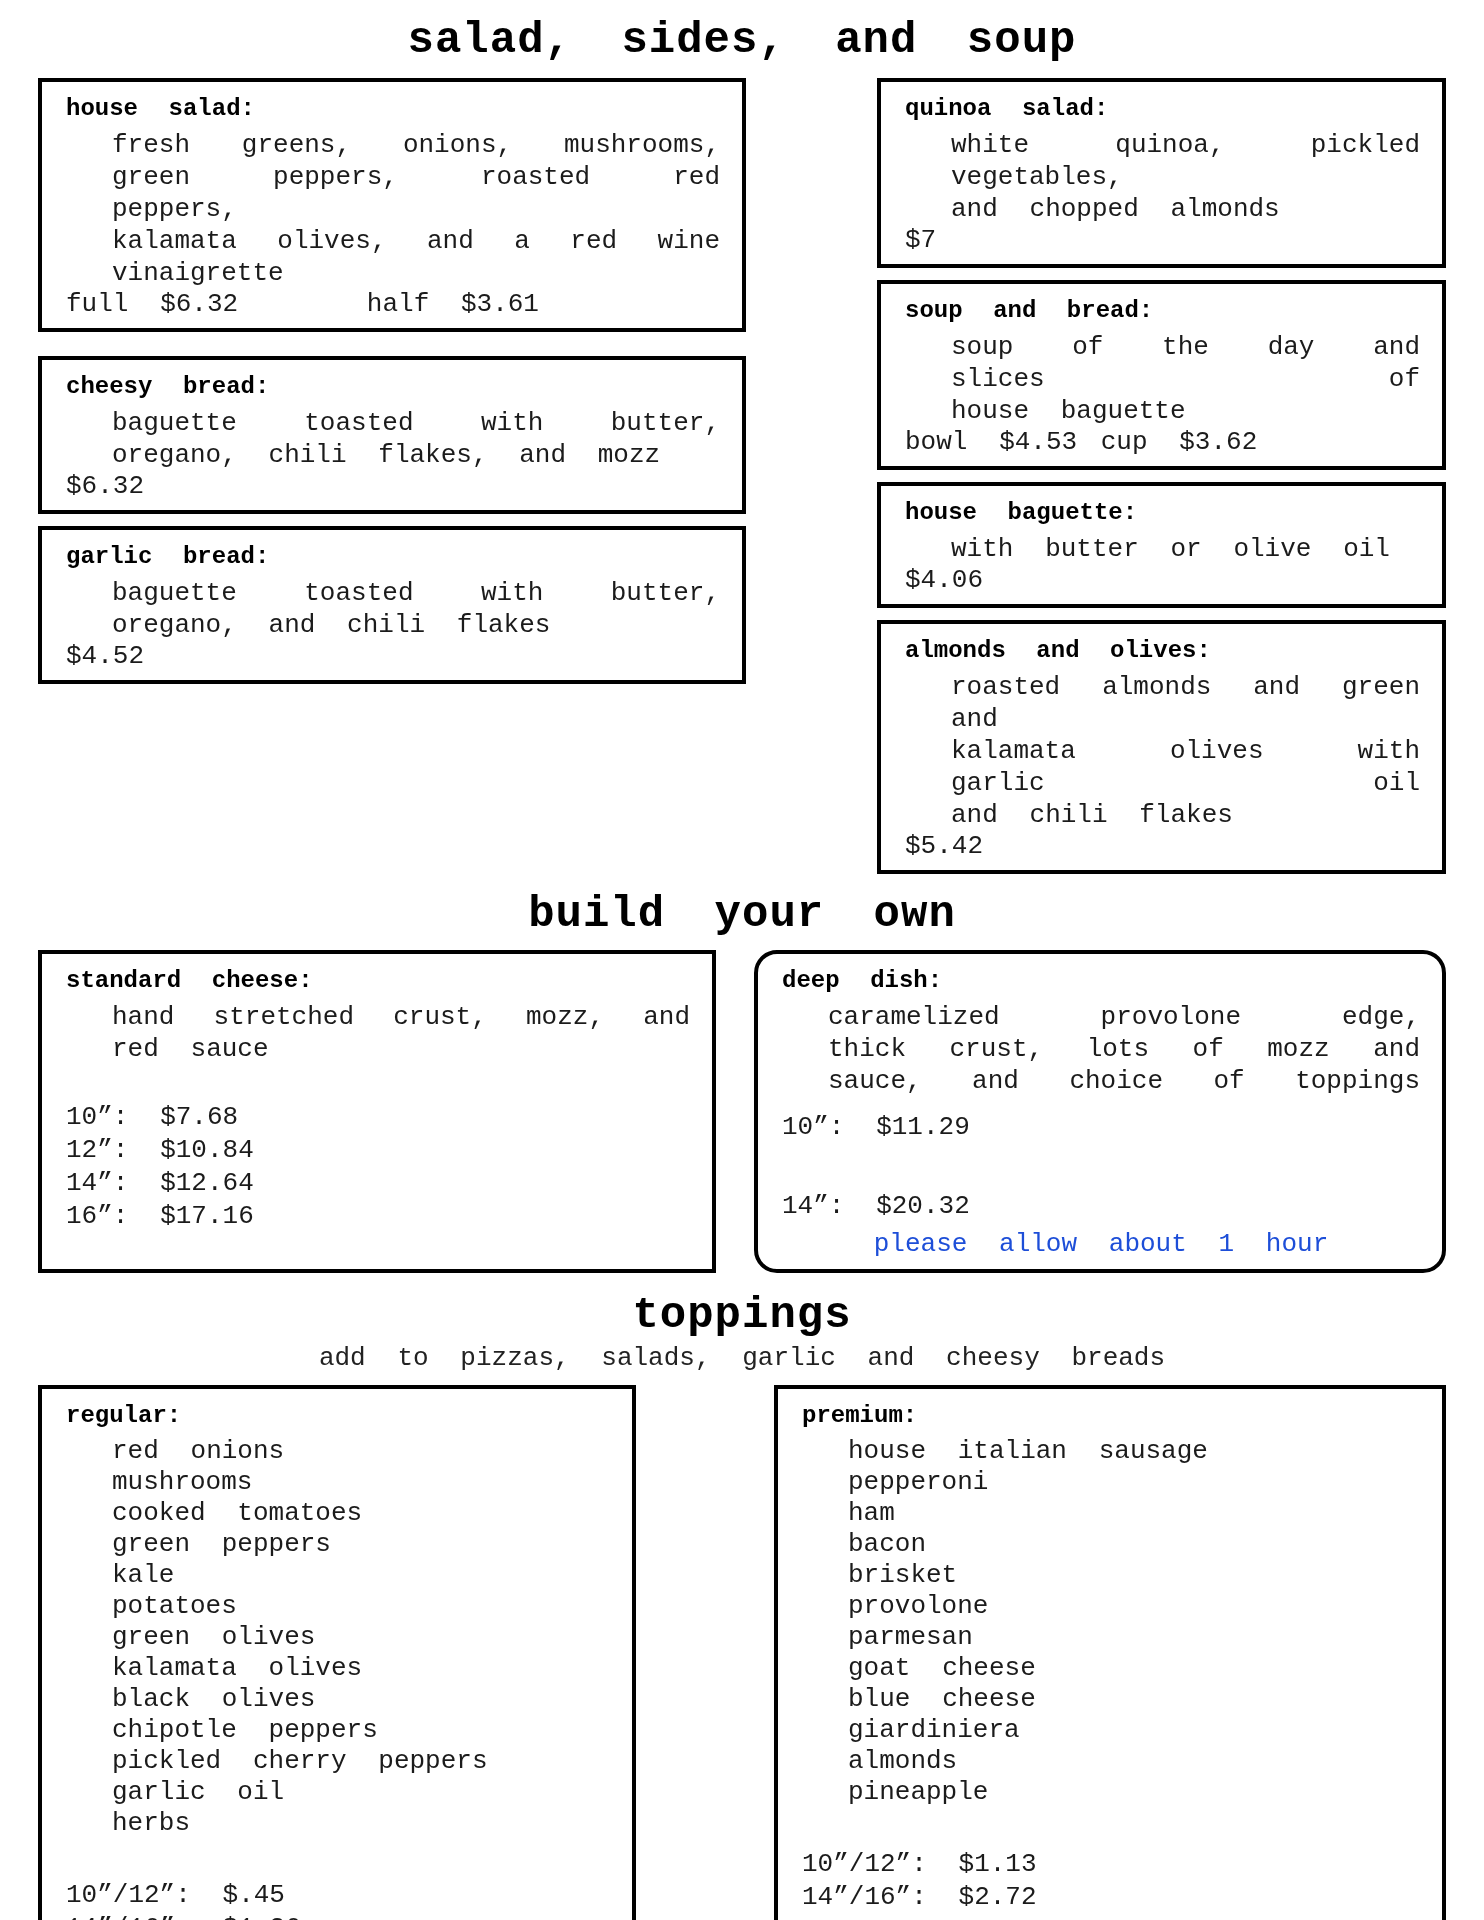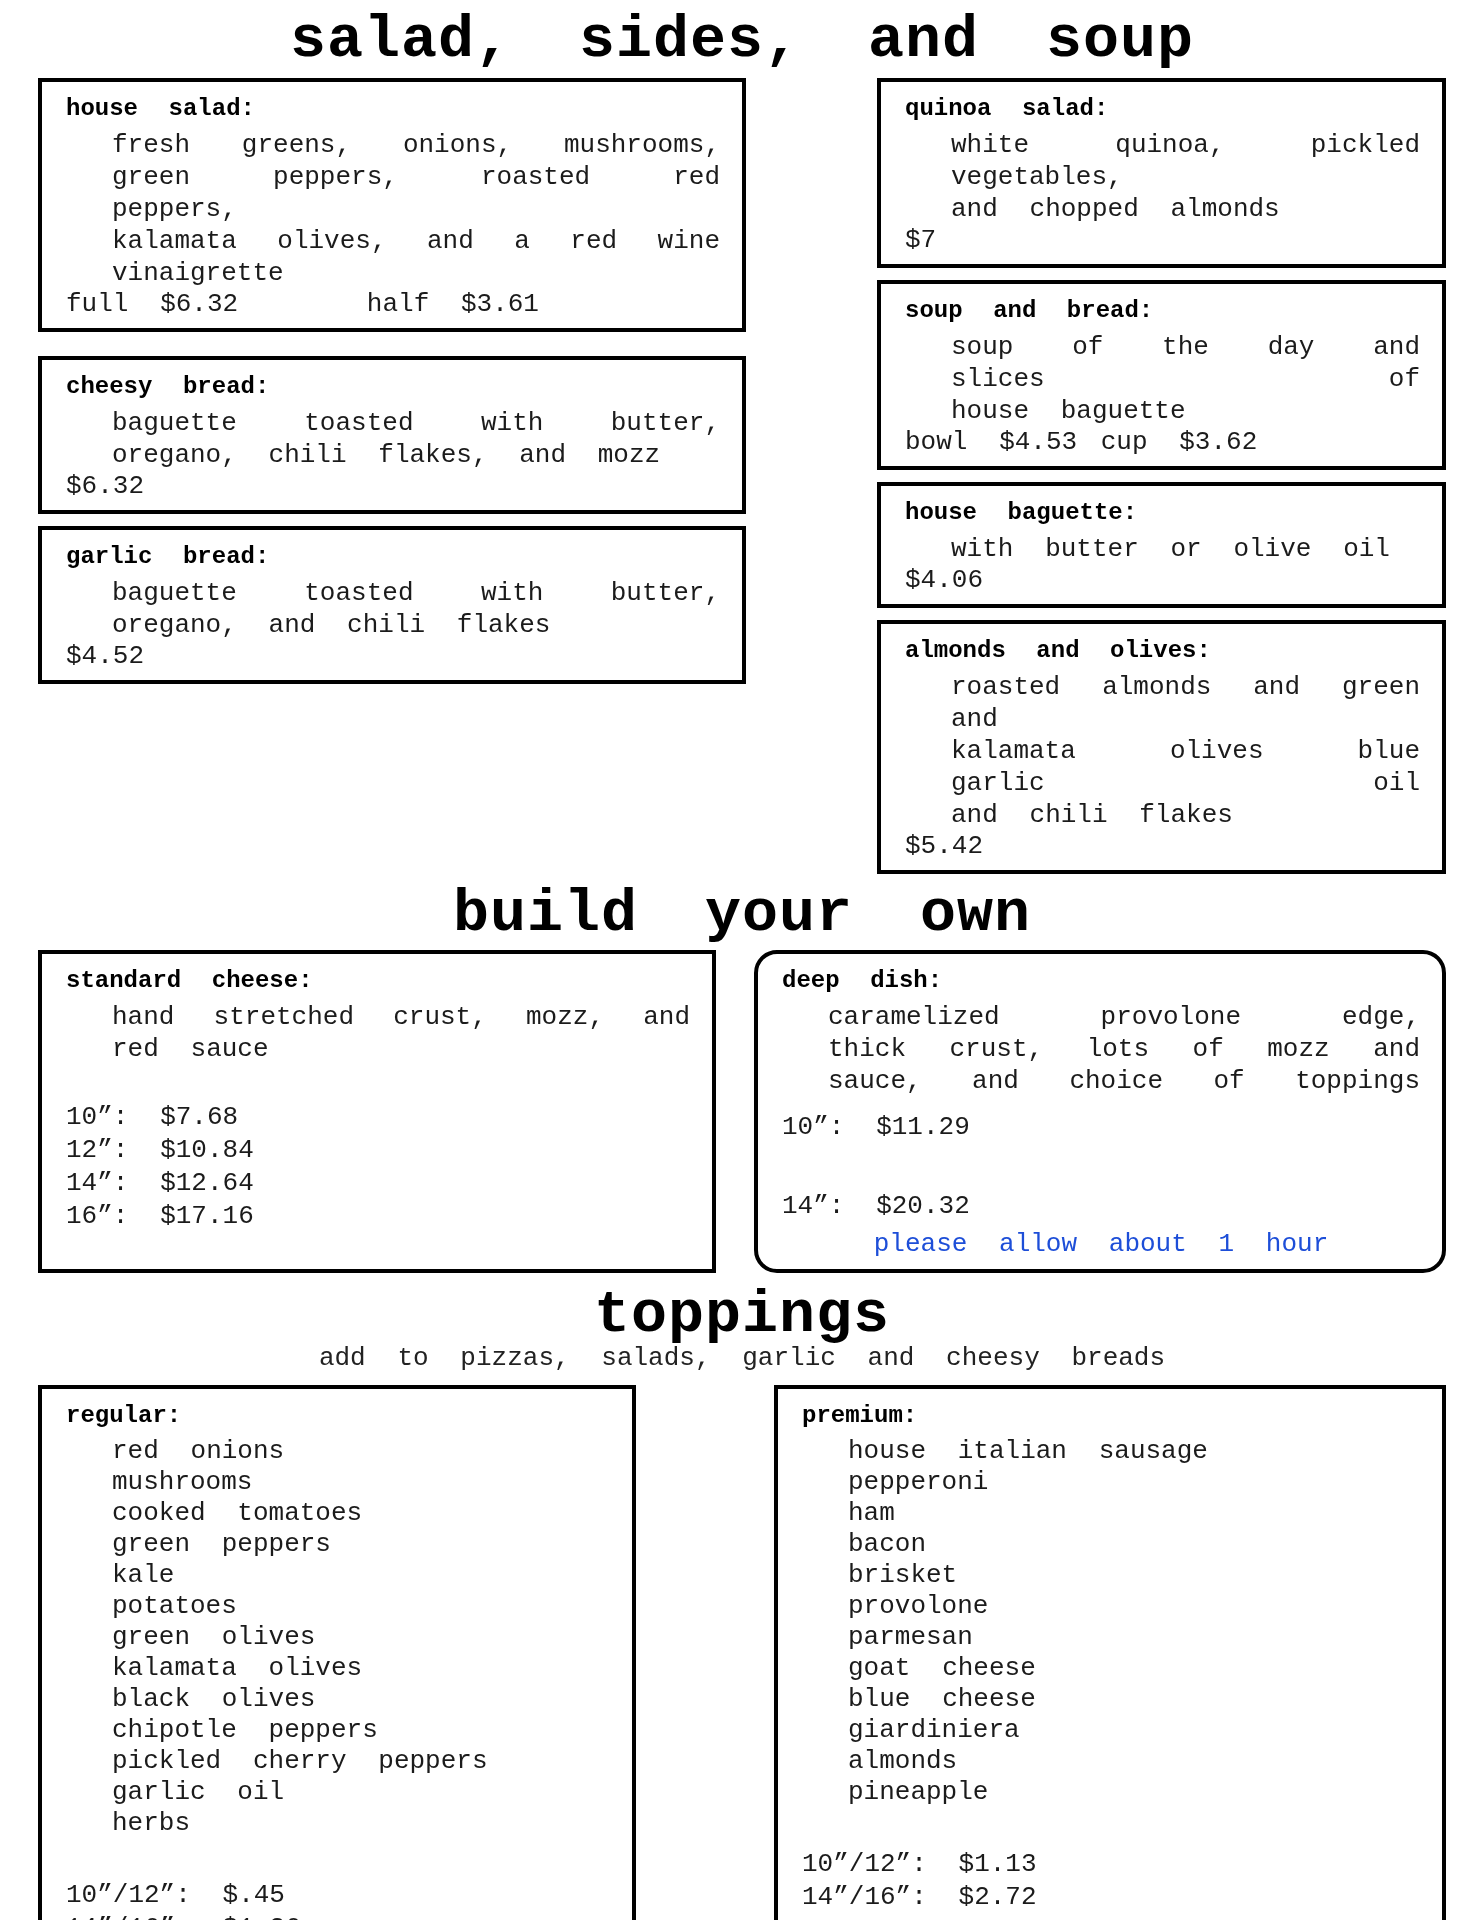--- a/index.html
+++ b/index.html
@@ -6,21 +6,21 @@
   html, body { margin: 0; padding: 0; }
   body {
     width: 1484px; height: 1920px; overflow: hidden;
     background: #ffffff; color: #1b1b1b;
     font-family: "Liberation Mono", "DejaVu Sans Mono", monospace;
     font-size: 26px; word-spacing: 0.62em;
   }
   .page { padding: 14px 38px 0 38px; }
 
   h1 {
-    font-size: 60px; line-height: 52px; margin: 0 0 12px 0;
+    font-size: 44px; line-height: 52px; margin: 0 0 12px 0;
     text-align: center; font-weight: 700; color: #000;
     word-spacing: 0.5em; letter-spacing: 1px;
   }
   h1.build-title { margin-top: 14px; margin-bottom: 10px; }
   h1.tops-title  { margin-top: 16px; margin-bottom: 0; }
   .subtitle { text-align: center; line-height: 34px; margin: 0 0 10px 0; color: #222; }
 
   .grid { display: flex; justify-content: space-between; align-items: stretch; }
   .colstack { display: flex; flex-direction: column; }
   .w-l1 { width: 708px; } .w-r1 { width: 569px; }
@@ -123,21 +123,21 @@
         <div class="desc">
             <div>with butter or olive oil</div>
           </div>
         <div class="price-row">$4.06</div>
       </section>
 
       <section class="box">
         <h2>almonds and olives:</h2>
         <div class="desc">
             <div>roasted almonds and green and</div>
-            <div>kalamata olives blue garlic oil</div>
+            <div>kalamata olives with garlic oil</div>
             <div>and chili flakes</div>
           </div>
         <div class="price-row">$5.42</div>
       </section>
 
     </div>
   </div>
 
   <h1 class="build-title">build your own</h1>
 

